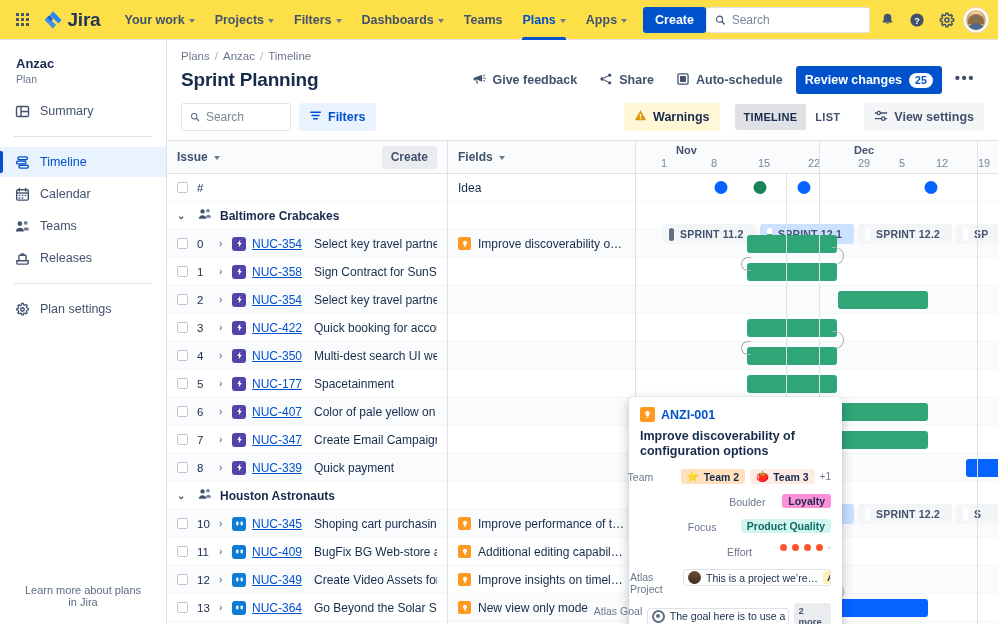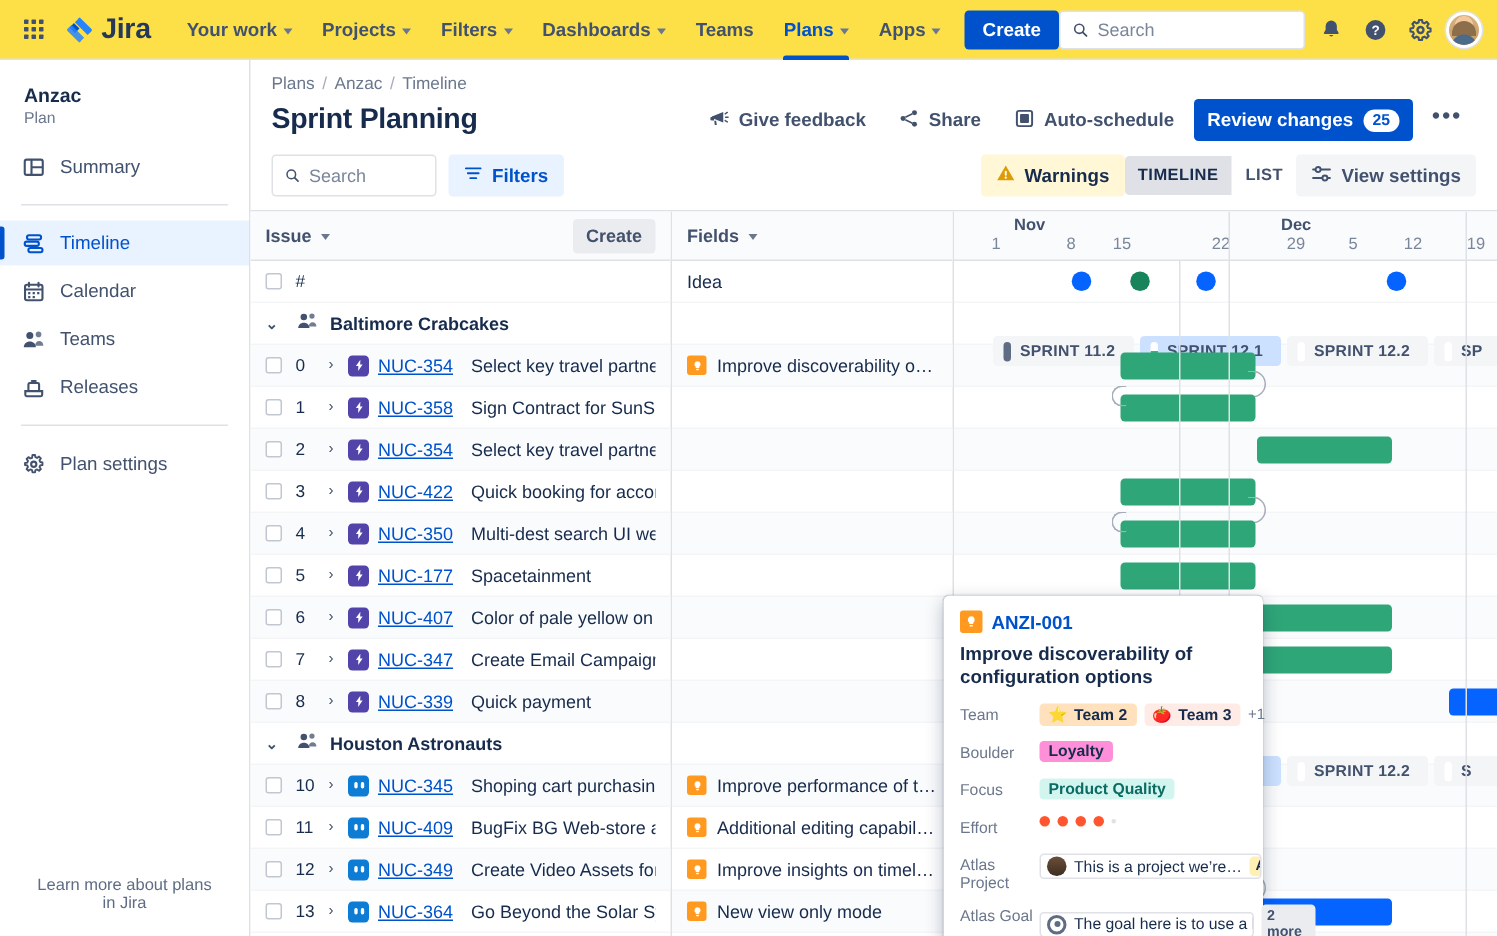--- a/index.html
+++ b/index.html
@@ -108,21 +108,21 @@
     width:110px; height:28px; border:1px solid #DFE1E6; border-radius:3px;
     display:flex; align-items:center; gap:6px; padding:0 8px; background:#fff;
   }
   .tool-search input{ border:none;outline:none;font-size:12px;width:100%;color:#42526E;background:transparent;font-family:"Liberation Sans",sans-serif;}
   .tool-search input::placeholder{ color:#7A869A;}
   .filters-btn{
     display:flex;align-items:center;gap:6px;height:28px;padding:0 10px;border-radius:3px;
     background:#E9F2FF;color:#0052CC;font-size:12.5px;font-weight:600;cursor:pointer;border:none;
     font-family:"Liberation Sans",sans-serif;
   }
-  .tool-right{ margin-left:auto; display:flex; align-items:center; gap:0;}
+  .tool-right{ margin-left:auto; display:flex; align-items:center; gap:15px;}
   .warn-btn{
     display:flex;align-items:center;gap:6px;height:28px;padding:0 10px;border-radius:3px;
     background:#FFF7D6;color:#172B4D;font-size:12.5px;font-weight:600;cursor:pointer;border:none;
     font-family:"Liberation Sans",sans-serif;
   }
   .seg{ display:flex; background:#fff; border-radius:3px; overflow:hidden;}
   .seg div{
     height:26px; display:flex;align-items:center; padding:0 9px; font-size:11px; font-weight:700;
     letter-spacing:.3px; color:#42526E; cursor:pointer;
   }
@@ -193,21 +193,21 @@
 
   
   .card{
     position:absolute; left:462px; top:256px; width:213px;
     background:#fff; border-radius:4px; box-shadow:0 4px 12px rgba(9,30,66,.28), 0 0 1px rgba(9,30,66,.3);
     padding:10px 11px 11px; z-index:50;
   }
   .card-key{ display:flex; align-items:center; gap:6px; margin-bottom:7px;}
   .card-key a{ color:#0052CC; font-size:12.5px; font-weight:600; text-decoration:none; cursor:pointer;}
   .card-title{ font-size:12.5px; font-weight:700; color:#172B4D; line-height:15px; margin-bottom:10px;}
-  .crow{ display:flex; align-items:flex-start; gap:0; margin-bottom:8px; min-height:17px;}
+  .crow{ display:flex; align-items:flex-start; gap:0; margin-bottom:8px; min-height:17px;justify-content:flex-end;}
   .clab{ width:53px; min-width:53px; font-size:10.5px; color:#6B778C; padding-top:2px;}
   .cval{ display:flex; align-items:center; gap:5px; flex-wrap:nowrap; font-size:11px;}
   .lozenge{ border-radius:3px; padding:1px 6px; font-size:10.5px; font-weight:700; display:flex; align-items:center; gap:4px; white-space:nowrap;}
   .lz-team2{ background:#FFE2BD; color:#172B4D;}
   .lz-team3{ background:#FFEBE5; color:#172B4D;}
   .lz-loyalty{ background:#FF8FD8; color:#172B4D;}
   .lz-focus{ background:#D3F5F0; color:#0C6B63;}
   .plus1{ font-size:10px; color:#6B778C;}
   .effort-dot{ width:7px;height:7px;border-radius:50%;background:#FF5630;display:inline-block;}
   .effort-dot.off{ background:#DFE1E6; width:3px;height:3px;}
@@ -763,21 +763,21 @@
             <span class="ftxt">New view only mode</span>
           </div>
         </div>
 
         <div class="col-time">
           <div class="tl-hdr">
             <span class="tl-month" style="left:8px">Nov</span>
             <span class="tl-month" style="left:186px">Dec</span>
             <span class="tl-day" style="left:28px">1</span>
             <span class="tl-day" style="left:78px">8</span>
-            <span class="tl-day" style="left:112px">15</span>
+            <span class="tl-day" style="left:128px">15</span>
             <span class="tl-day" style="left:178px">22</span>
             <span class="tl-day" style="left:228px">29</span>
             <span class="tl-day" style="left:266px">5</span>
             <span class="tl-day" style="left:306px">12</span>
             <span class="tl-day" style="left:348px">19</span>
           </div>
 
           <div class="tl-body">
 
             <div class="tl-vline" style="left:183px; top:-33px;"></div>

